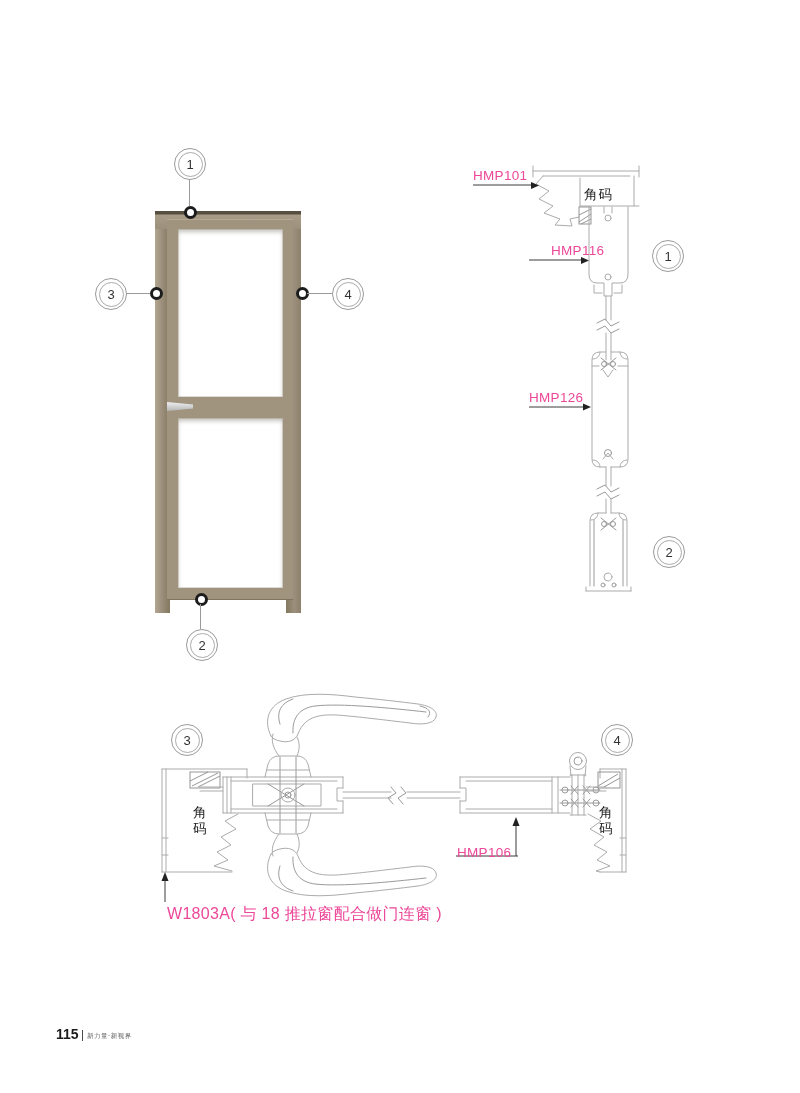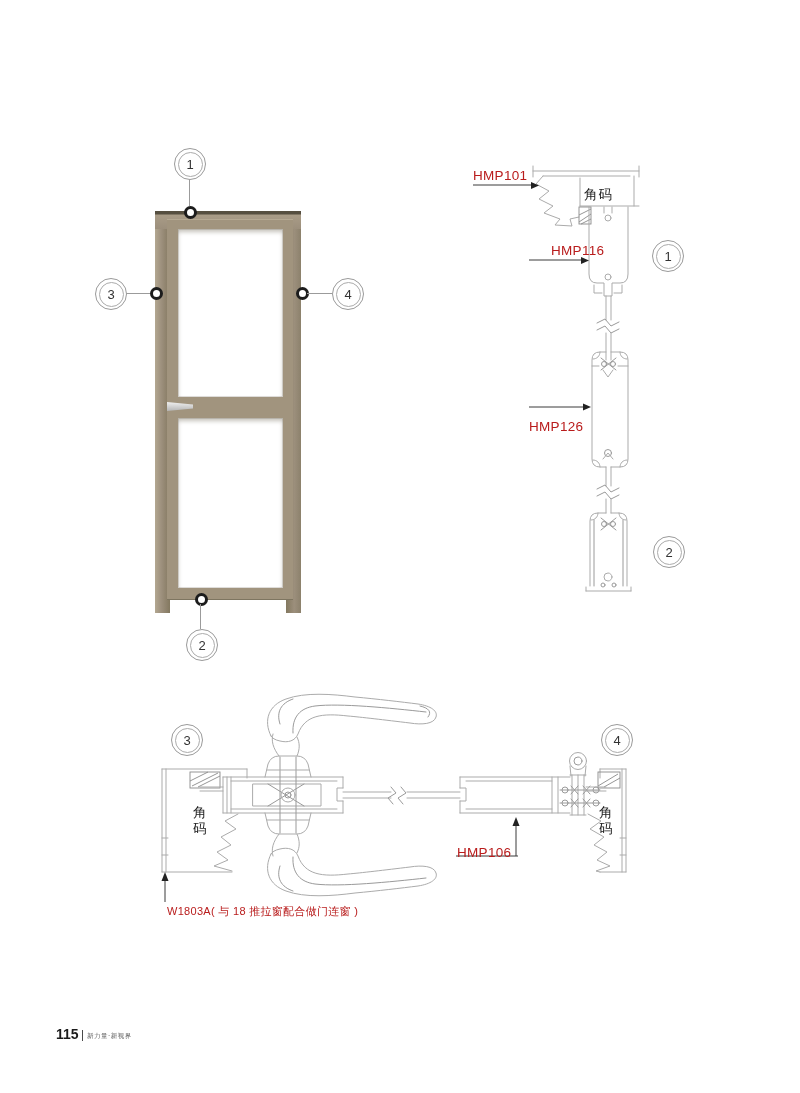--- a/index.html
+++ b/index.html
@@ -21,21 +21,21 @@
                box-shadow:0 1px 1px rgba(0,0,0,.3);}
   
   .dot{position:absolute;width:7px;height:7px;border:3px solid #1c1c1c;border-radius:50%;background:#fff;}
   .lead{position:absolute;background:#9b9b9b;}
   
   .callout{position:absolute;width:30px;height:30px;border:1px solid #9a9a9a;border-radius:50%;
            background:#fff;display:flex;align-items:center;justify-content:center;}
   .callout-inner{width:23px;height:23px;border:1px solid #ababab;border-radius:50%;
            display:flex;align-items:center;justify-content:center;font-size:13px;color:#333;}
   
-  .lbl{position:absolute;font-size:13.5px;color:#b91c1c;letter-spacing:.3px;white-space:nowrap;text-align:right;}
+  .lbl{position:absolute;font-size:13.5px;color:#ec4899;letter-spacing:.3px;white-space:nowrap;text-align:right;}
   .lbl-cjk{position:absolute;font-size:13.5px;color:#222;white-space:nowrap;letter-spacing:1px;}
   .lbl-stack{position:absolute;font-size:13.5px;color:#222;width:15px;line-height:15.5px;
              letter-spacing:0;word-break:break-all;}
   
   .footer-num{position:absolute;left:56px;top:1026px;font-size:14px;font-weight:bold;color:#1b1b1b;text-align:center;}
   .footer-div{position:absolute;left:82px;top:1030px;width:1px;height:11px;background:#4a4a4a;}
   .footer-brand{position:absolute;left:87px;top:1032px;font-size:6.5px;color:#5d5d5d;letter-spacing:.5px;}
   svg{position:absolute;overflow:visible;}
   svg .ln{stroke:#ababab;stroke-width:1;fill:none;stroke-linecap:round;stroke-linejoin:round;}
   svg .ln2{stroke:#9a9a9a;stroke-width:1;fill:none;stroke-linecap:round;stroke-linejoin:round;}
@@ -152,21 +152,21 @@
   </div>
   <div class="callout" style="left:653px;top:536px;">
     <div class="callout-inner">
         <span>2</span>
       </div>
   </div>
 
   <div class="lbl" style="left:473px;top:168px;">HMP101</div>
   <div class="lbl-cjk" style="left:584px;top:186px;">角码</div>
   <div class="lbl" style="left:551px;top:243px;">HMP116</div>
-  <div class="lbl" style="left:529px;top:390px;margin-top:29px;">HMP126</div>
+  <div class="lbl" style="left:529px;top:390px;">HMP126</div>
 
   <svg style="left:140px;top:680px;" width="520" height="260" viewBox="140 680 520 260">
     <g>
       <path class="ln" d="M162,769 H247 M162,769 V872 M166,769 V872 M162,872 H232 M247,769 V778"></path>
       <rect class="hatch" x="190" y="772" width="30" height="16"></rect>
       <path class="hatch" d="M192,786 L218,773 M198,787 L220,776 M190,781 L208,772"></path>
       <path class="ln" d="M200,787 H223 M200,791 H223"></path>
       <path class="ln" d="M238,814 L225,821 L236,829 L221,837 L231,845 L217,852 L228,860 L214,866 L232,871"></path>
       <path class="ln" d="M162,838 h6 M162,855 h6"></path>
     </g>
@@ -234,19 +234,19 @@
   </div>
   <div class="callout" style="left:601px;top:724px;">
     <div class="callout-inner">
         <span>4</span>
       </div>
   </div>
 
   <div class="lbl-stack" style="left:193px;top:805px;">角码</div>
   <div class="lbl-stack" style="left:599px;top:805px;">角码</div>
   <div class="lbl" style="left:457px;top:845px;">HMP106</div>
-  <div class="lbl" style="left:167px;top:904px;font-size:11px;">W1803A( 与 18 推拉窗配合做门连窗 )</div>
+  <div class="lbl" style="left:167px;top:904px;font-size:16px;">W1803A( 与 18 推拉窗配合做门连窗 )</div>
 
   <div class="footer-num">115</div>
   <div class="footer-div"></div>
   <div class="footer-brand">新力量·新视界</div>
 
 </div>
 
 </body></html>

